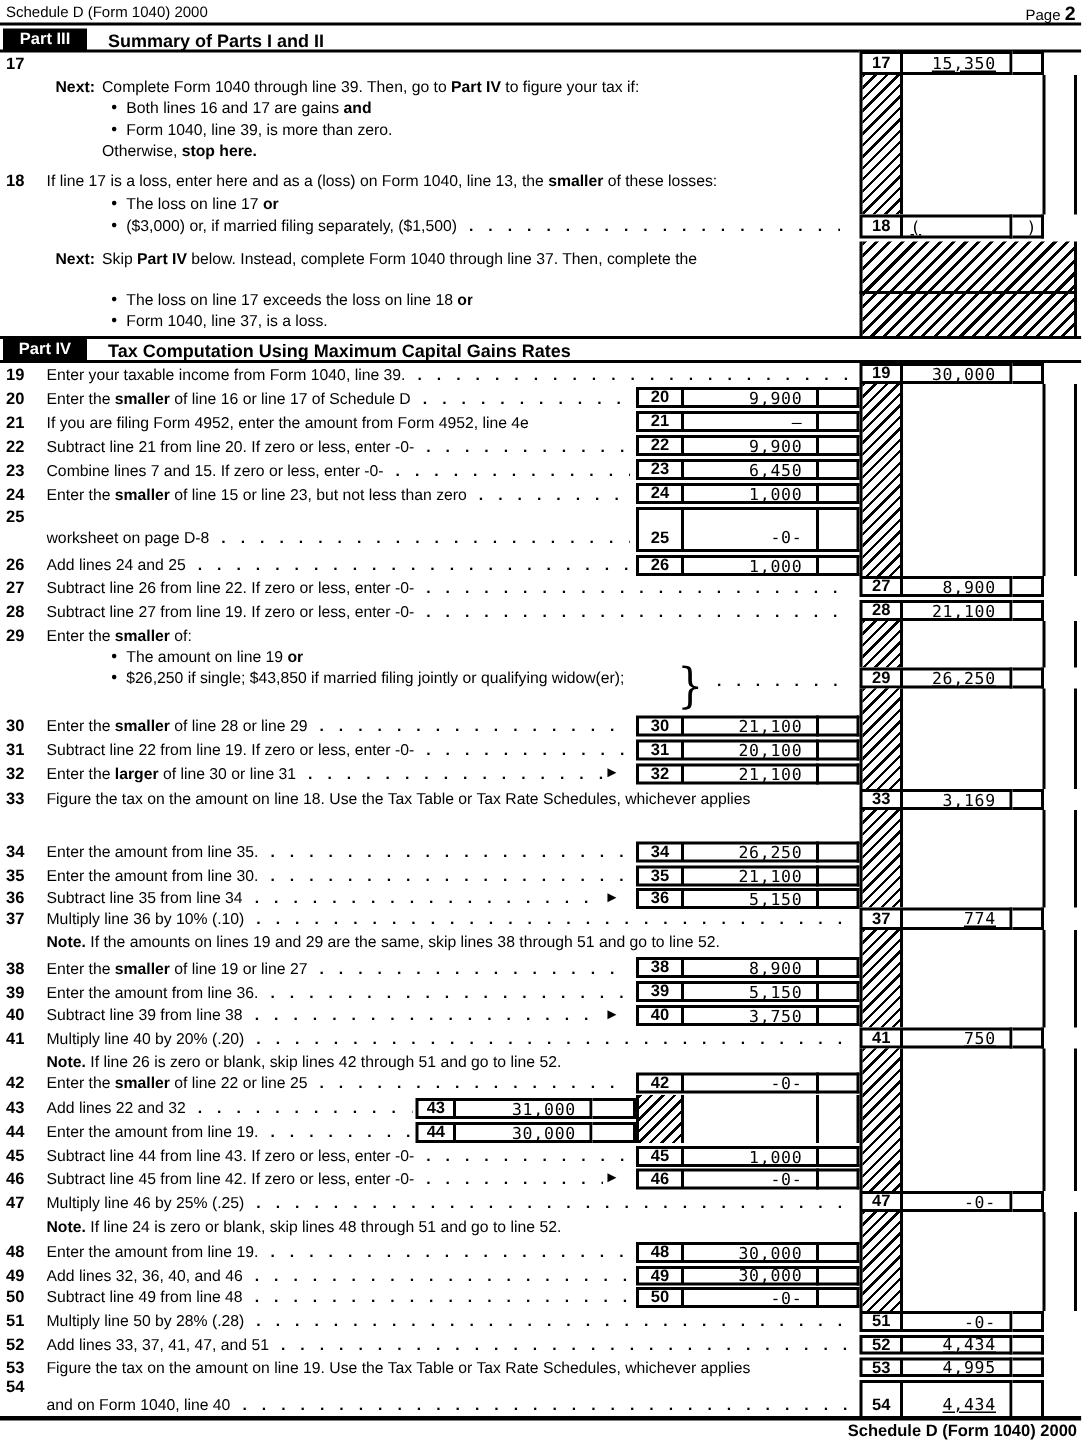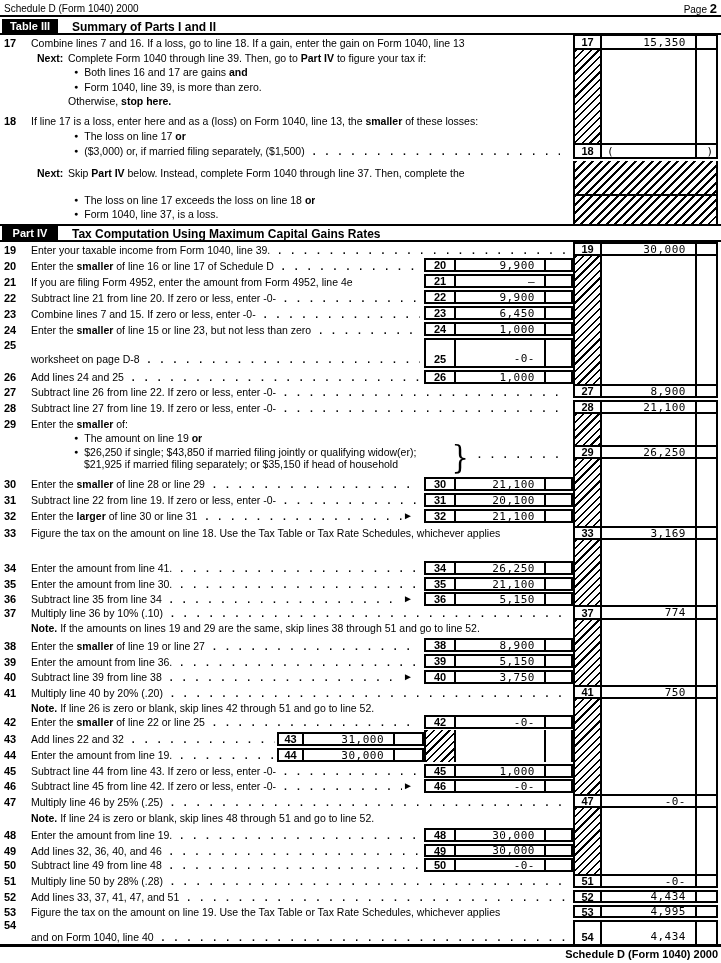--- a/index.html
+++ b/index.html
@@ -15,21 +15,21 @@
   
   .pbar{position:absolute;left:2px;width:717px;height:15px;}
   .plabel{position:absolute;left:0;top:0;width:56px;height:15px;background:#000;color:#fff;
           font-weight:bold;font-size:11px;text-align:center;line-height:15px;}
   .ptitle{position:absolute;left:70px;top:1px;font-weight:bold;font-size:12px;}
   
   .cA,.cB,.cC{position:absolute;display:flex;box-sizing:border-box;}
   .cA{left:573px;width:145px;}
   .cB{left:424px;width:149px;}
   .cC{left:277px;width:147px;}
-  .cA .no{width:29px;}  .cA .amt{width:95px;} .cA .cents{width:21px;}
+  .cA .no{width:29px;}  .cA .amt{width:73px;text-decoration:underline;} .cA .cents{width:21px;}
   .cB .no{width:32px;}  .cB .amt{width:90px;} .cB .cents{width:27px;}
   .cC .no{width:28px;}  .cC .amt{width:94px;} .cC .cents{width:30px;}
   .no{box-sizing:border-box;border:2px solid #000;display:flex;align-items:center;justify-content:center;
       font-weight:bold;font-size:11px;background:#fff;}
   .amt{box-sizing:border-box;border-top:2px solid #000;border-bottom:2px solid #000;border-right:2px solid #000;
        display:flex;align-items:center;justify-content:flex-end;padding-right:9px;
        font-family:"DejaVu Sans Mono",monospace;font-size:11px;letter-spacing:.5px;background:#fff;}
   .cents{box-sizing:border-box;border-top:2px solid #000;border-bottom:2px solid #000;border-right:2px solid #000;
        display:flex;align-items:center;background:#fff;font-family:"DejaVu Sans Mono",monospace;font-size:11px;}
   .tall .no,.tall .amt,.tall .cents{align-items:flex-end;}
@@ -64,27 +64,26 @@
 <div id="page">
 
   <div class="hdrL">Schedule D (Form 1040) 2000</div>
   <div class="hdrR">
     <span>Page</span>
     <span class="pgnum">2</span>
   </div>
   <div class="rule" style="top:15px;height:2px"></div>
 
   <div class="pbar" style="top:19px">
-    <span class="plabel">Table III</span>
+    <span class="plabel">Part III</span>
     <span class="ptitle">Summary of Parts I and II</span>
   </div>
   <div class="rule" style="top:33px;height:2px"></div>
 
   <b class="lno" style="top:37px">17</b>
-  <div class="tl" style="left:31px;top:37px;width:534px"><span><span>Combine lines 7 and 16. If a loss, go to line 18. If a gain, enter the gain on Form 1040, line 13</span></span></div>
   <b class="nextl" style="top:52px">Next:</b>
   <div class="tl" style="left:68px;top:52px;width:497px"><span><span>Complete Form 1040 through line 39. Then, go to </span><span class="b">Part IV</span><span> to figure your tax if:</span></span></div>
   <div class="tl" style="left:74px;top:66px"><span class="bullet">●</span><span><span>Both lines 16 and 17 are gains </span><span class="b">and</span></span></div>
   <div class="tl" style="left:74px;top:81px"><span class="bullet">●</span><span><span>Form 1040, line 39, is more than zero.</span></span></div>
   <div class="tl" style="left:68px;top:95px"><span><span>Otherwise, </span><span class="b">stop here.</span></span></div>
   <b class="lno" style="top:115px">18</b>
   <div class="tl" style="left:31px;top:115px;width:534px"><span><span>If line 17 is a loss, enter here and as a (loss) on Form 1040, line 13, the </span><span class="b">smaller</span><span> of these losses:</span></span></div>
   <div class="tl" style="left:74px;top:130px"><span class="bullet">●</span><span><span>The loss on line 17 </span><span class="b">or</span></span></div>
   <div class="tl" style="left:74px;top:145px;width:486px"><span class="bullet">●</span><span><span>($3,000) or, if married filing separately, ($1,500)</span><span class="d">........................................</span></span></div>
   <b class="nextl" style="top:167px">Next:</b>
@@ -116,33 +115,32 @@
   <b class="lno" style="top:371px">26</b>
   <div class="tl" style="left:31px;top:371px;width:389px"><span><span>Add lines 24 and 25</span><span class="d">........................................</span></span></div>
   <b class="lno" style="top:386px">27</b>
   <div class="tl" style="left:31px;top:386px;width:534px"><span><span>Subtract line 26 from line 22. If zero or less, enter -0-</span><span class="d">........................................</span></span></div>
   <b class="lno" style="top:402px">28</b>
   <div class="tl" style="left:31px;top:402px;width:534px"><span><span>Subtract line 27 from line 19. If zero or less, enter -0-</span><span class="d">........................................</span></span></div>
   <b class="lno" style="top:418px">29</b>
   <div class="tl" style="left:31px;top:418px;width:389px"><span><span>Enter the </span><span class="b">smaller</span><span> of:</span></span></div>
   <div class="tl" style="left:74px;top:432px"><span class="bullet">●</span><span><span>The amount on line 19 </span><span class="b">or</span></span></div>
   <div class="tl" style="left:74px;top:446px;width:378px"><span class="bullet">●</span><span><span>$26,250 if single; $43,850 if married filing jointly or qualifying widow(er);</span></span></div>
-  <div class="tl" style="left:84px;top:458px;width:368px"><span><span>$21,925 if married filing separately; or $35,150 if head of household</span></span></div>
   <span class="brace">}</span>
   <div class="tl" style="left:470px;top:448px;width:92px"><span class="d">.......</span></div>
   <b class="lno" style="top:478px">30</b>
   <div class="tl" style="left:31px;top:478px;width:389px"><span><span>Enter the </span><span class="b">smaller</span><span> of line 28 or line 29</span><span class="d">........................................</span></span></div>
   <b class="lno" style="top:494px">31</b>
   <div class="tl" style="left:31px;top:494px;width:389px"><span><span>Subtract line 22 from line 19. If zero or less, enter -0-</span><span class="d">........................................</span></span></div>
   <b class="lno" style="top:510px">32</b>
   <div class="tl" style="left:31px;top:510px;width:371px"><span><span>Enter the </span><span class="b">larger</span><span> of line 30 or line 31</span><span class="d">........................................</span></span></div>
   <b class="lno" style="top:527px">33</b>
   <div class="tl" style="left:31px;top:527px;width:534px"><span><span>Figure the tax on the amount on line 18. Use the Tax Table or Tax Rate Schedules, whichever applies</span></span></div>
   <b class="lno" style="top:562px">34</b>
-  <div class="tl" style="left:31px;top:562px;width:389px"><span><span>Enter the amount from line 41.</span><span class="d">........................................</span></span></div>
+  <div class="tl" style="left:31px;top:562px;width:389px"><span><span>Enter the amount from line 35.</span><span class="d">........................................</span></span></div>
   <b class="lno" style="top:578px">35</b>
   <div class="tl" style="left:31px;top:578px;width:389px"><span><span>Enter the amount from line 30.</span><span class="d">........................................</span></span></div>
   <b class="lno" style="top:593px">36</b>
   <div class="tl" style="left:31px;top:593px;width:371px"><span><span>Subtract line 35 from line 34</span><span class="d">........................................</span></span></div>
   <b class="lno" style="top:607px">37</b>
   <div class="tl" style="left:31px;top:607px;width:534px"><span><span>Multiply line 36 by 10% (.10)</span><span class="d">........................................</span></span></div>
   <div class="tl" style="left:31px;top:622px;width:534px"><span><span class="b">Note.</span><span> If the amounts on lines 19 and 29 are the same, skip lines 38 through 51 and go to line 52.</span></span></div>
   <b class="lno" style="top:640px">38</b>
   <div class="tl" style="left:31px;top:640px;width:389px"><span><span>Enter the </span><span class="b">smaller</span><span> of line 19 or line 27</span><span class="d">........................................</span></span></div>
   <b class="lno" style="top:656px">39</b>

